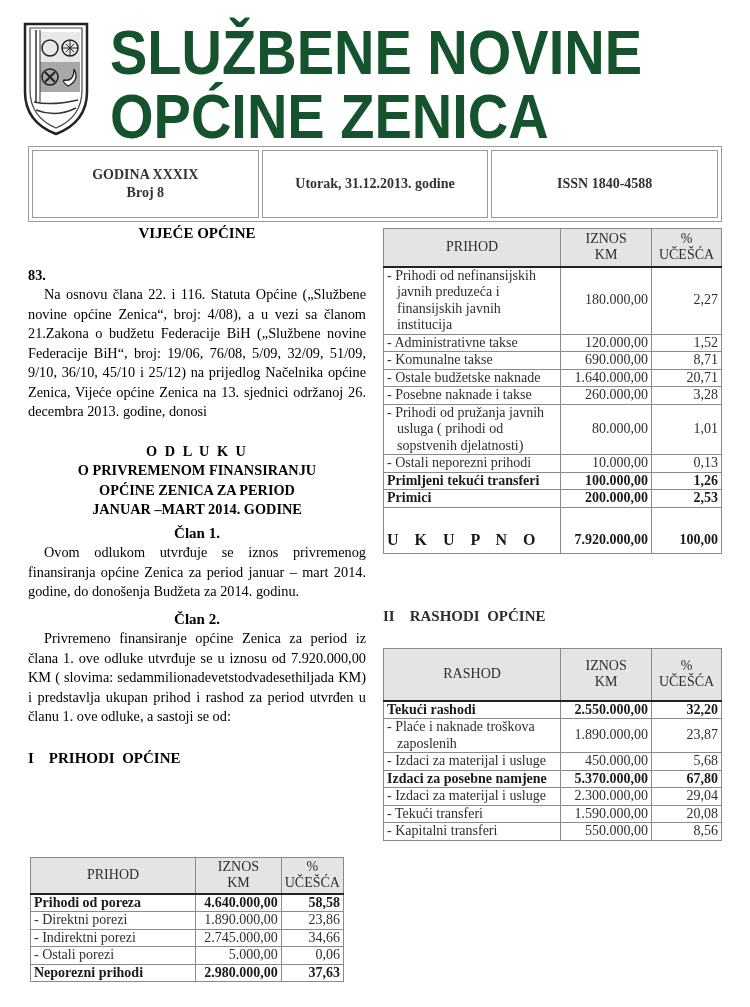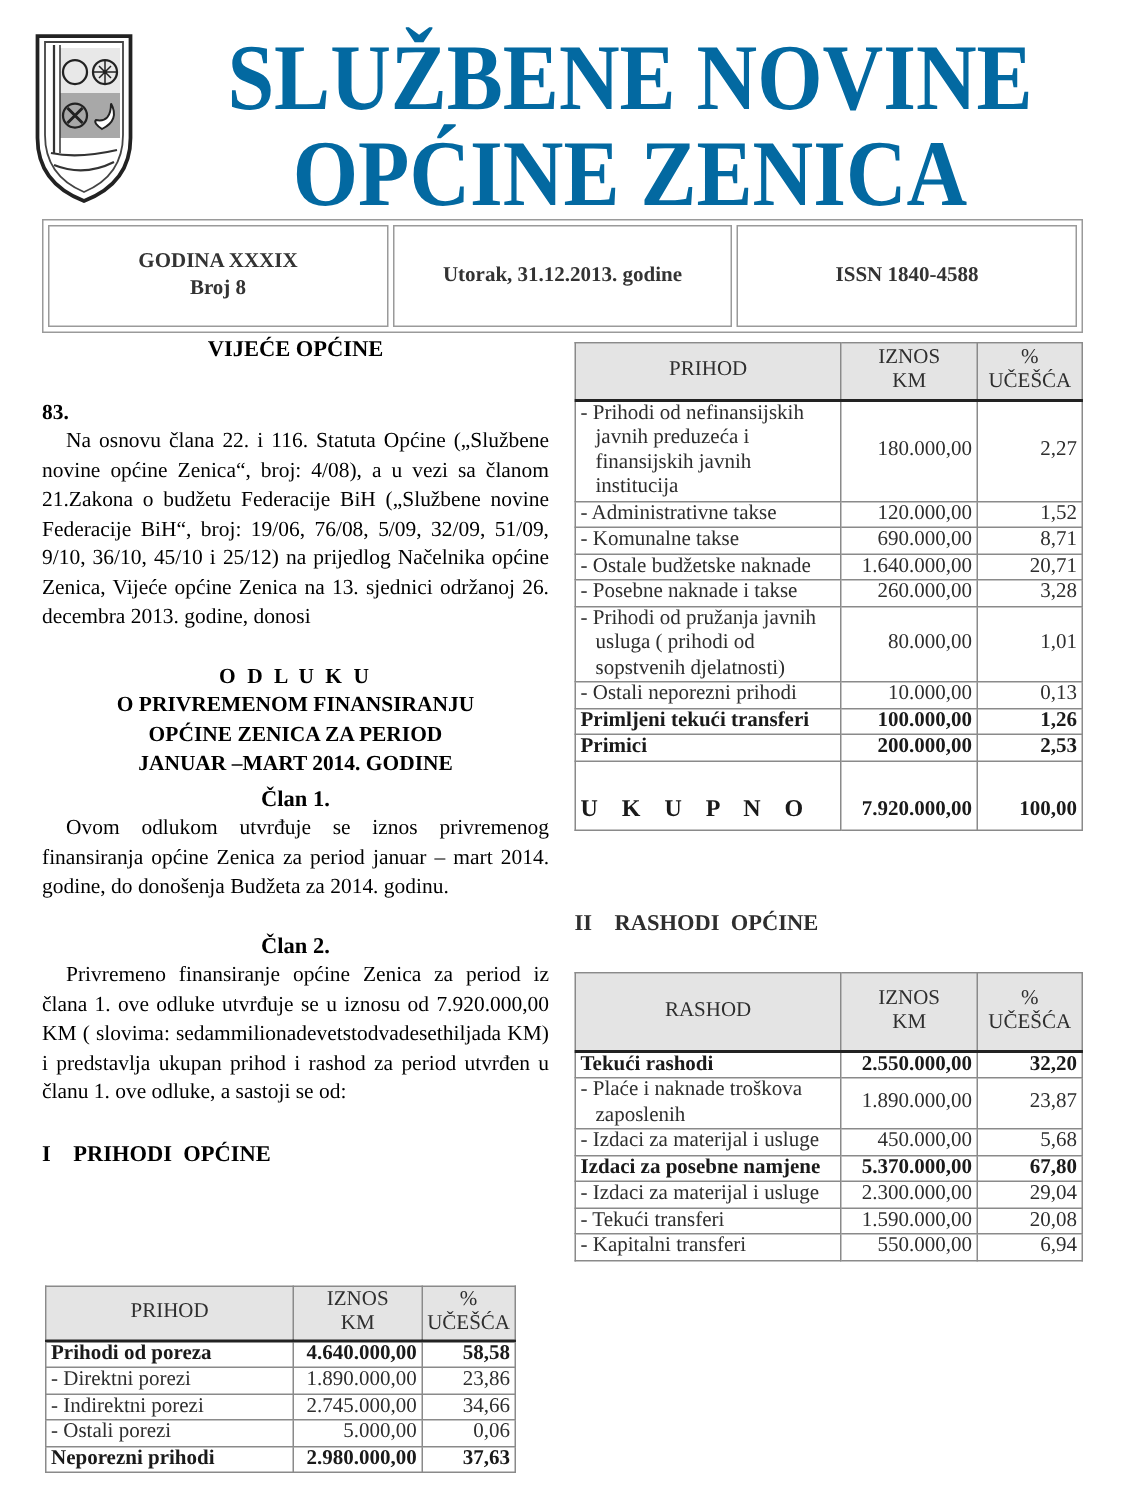--- a/index.html
+++ b/index.html
@@ -1,23 +1,23 @@
 <!DOCTYPE html>
 <html><head>
 <meta charset="utf-8">
 <style>
   * { box-sizing: border-box; margin: 0; padding: 0; }
   html, body { width: 750px; height: 1007px; background: #ffffff; overflow: hidden; }
   body { position: relative; font-family: "Liberation Serif", "DejaVu Serif", serif; color: #2a2a2a; }
 
   
   .crest { position: absolute; left: 22px; top: 22px; width: 68px; height: 114px; }
-  .title { position: absolute; left: 110px; top: 20px; width: 620px; text-align: center;
-           font-family: Liberation Serif, serif; font-weight: 900;
-           color: #0369a1; letter-spacing: 0px; }
+  .title { position: absolute; left: 110px; top: 20px; width: 620px; 
+           font-family: Liberation Sans, sans-serif; font-weight: 900;
+           color: #14532d; letter-spacing: 0px; }
   .title .l1 { font-size: 56px; line-height: 58px; transform: scaleY(1.12); transform-origin: top; display:block; }
   .title .l2 { font-size: 56px; line-height: 58px; transform: scaleY(1.12); transform-origin: top; display:block; margin-top: 6px; }
 
   .infobar { position: absolute; left: 28px; top: 146px; width: 694px; height: 76px;
              border: 1px solid #9a9a9a; padding: 3px; display: flex; gap: 3px; justify-content: center; }
   .infobar .cell { border: 1px solid #9a9a9a; flex: 1; display: flex; flex-direction: column;
                    align-items: center; justify-content: center; font-weight: bold; font-size: 14px;
                    color: #333; line-height: 18px; }
 
   
@@ -91,21 +91,21 @@
   <div style="margin-top:20px;" class="center-b">
     <div style="letter-spacing:2px;">O D L U K U</div>
     <div>O PRIVREMENOM FINANSIRANJU</div>
     <div>OPĆINE ZENICA ZA PERIOD</div>
     <div>JANUAR –MART 2014. GODINE</div>
   </div>
 
   <div class="center-b" style="margin-top:4px; font-size:15px;">Član 1.</div>
   <p class="just">Ovom odlukom utvrđuje se iznos privremenog finansiranja općine Zenica za period januar – mart 2014. godine, do donošenja Budžeta za 2014. godinu.</p>
 
-  <div class="center-b" style="margin-top:20px; font-size:15px;">Član 2.</div>
+  <div class="center-b" style="margin-top:8px; font-size:15px;">Član 2.</div>
   <p class="just">Privremeno finansiranje općine Zenica za period iz člana 1. ove odluke utvrđuje se u iznosu od 7.920.000,00 KM ( slovima: sedammilionadevetstodvadesethiljada KM) i predstavlja ukupan prihod i rashod za period utvrđen u članu 1. ove odluke, a sastoji se od:</p>
 
   <div class="sec-head" style="margin-top:22px; white-space:pre;">I    PRIHODI  OPĆINE</div>
 </div>
 
 <table class="tbl-left">
   <colgroup>
       <col style="width:172px">
       <col style="width:86px">
       <col style="width:56px">
@@ -287,16 +287,16 @@
           <span class="inner">- Tekući transferi</span>
         </td>
         <td class="num">1.590.000,00</td>
         <td class="num">20,08</td>
       </tr>
       <tr>
         <td class="ind">
           <span class="inner">- Kapitalni transferi</span>
         </td>
         <td class="num">550.000,00</td>
-        <td class="num">6,94</td>
+        <td class="num">8,56</td>
       </tr>
     </tbody>
 </table>
 
 </body></html>

